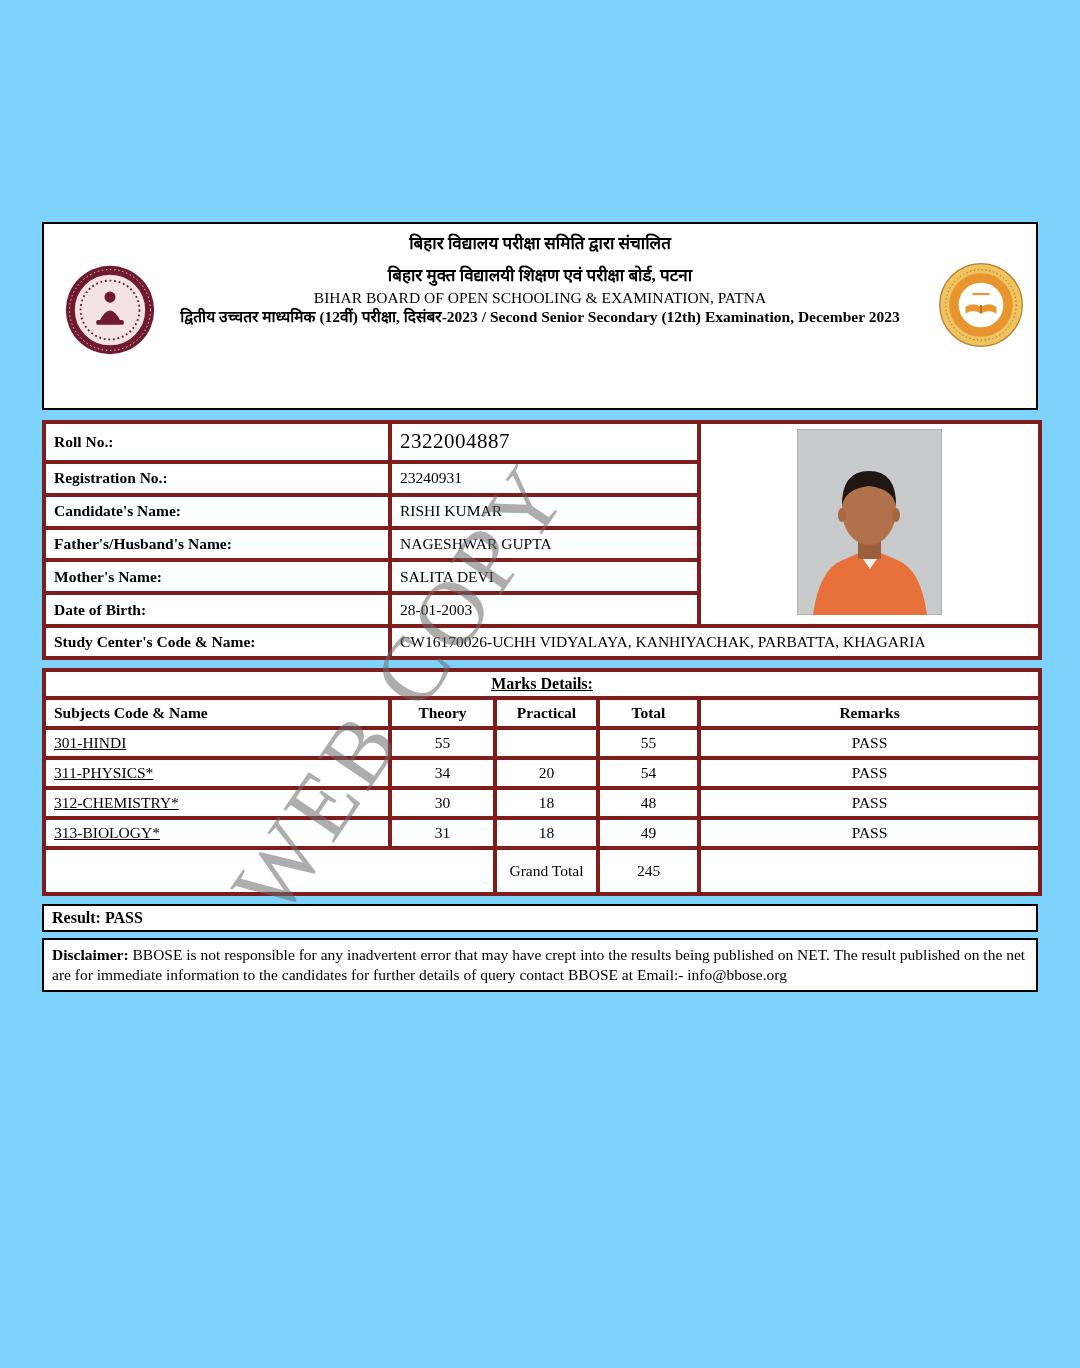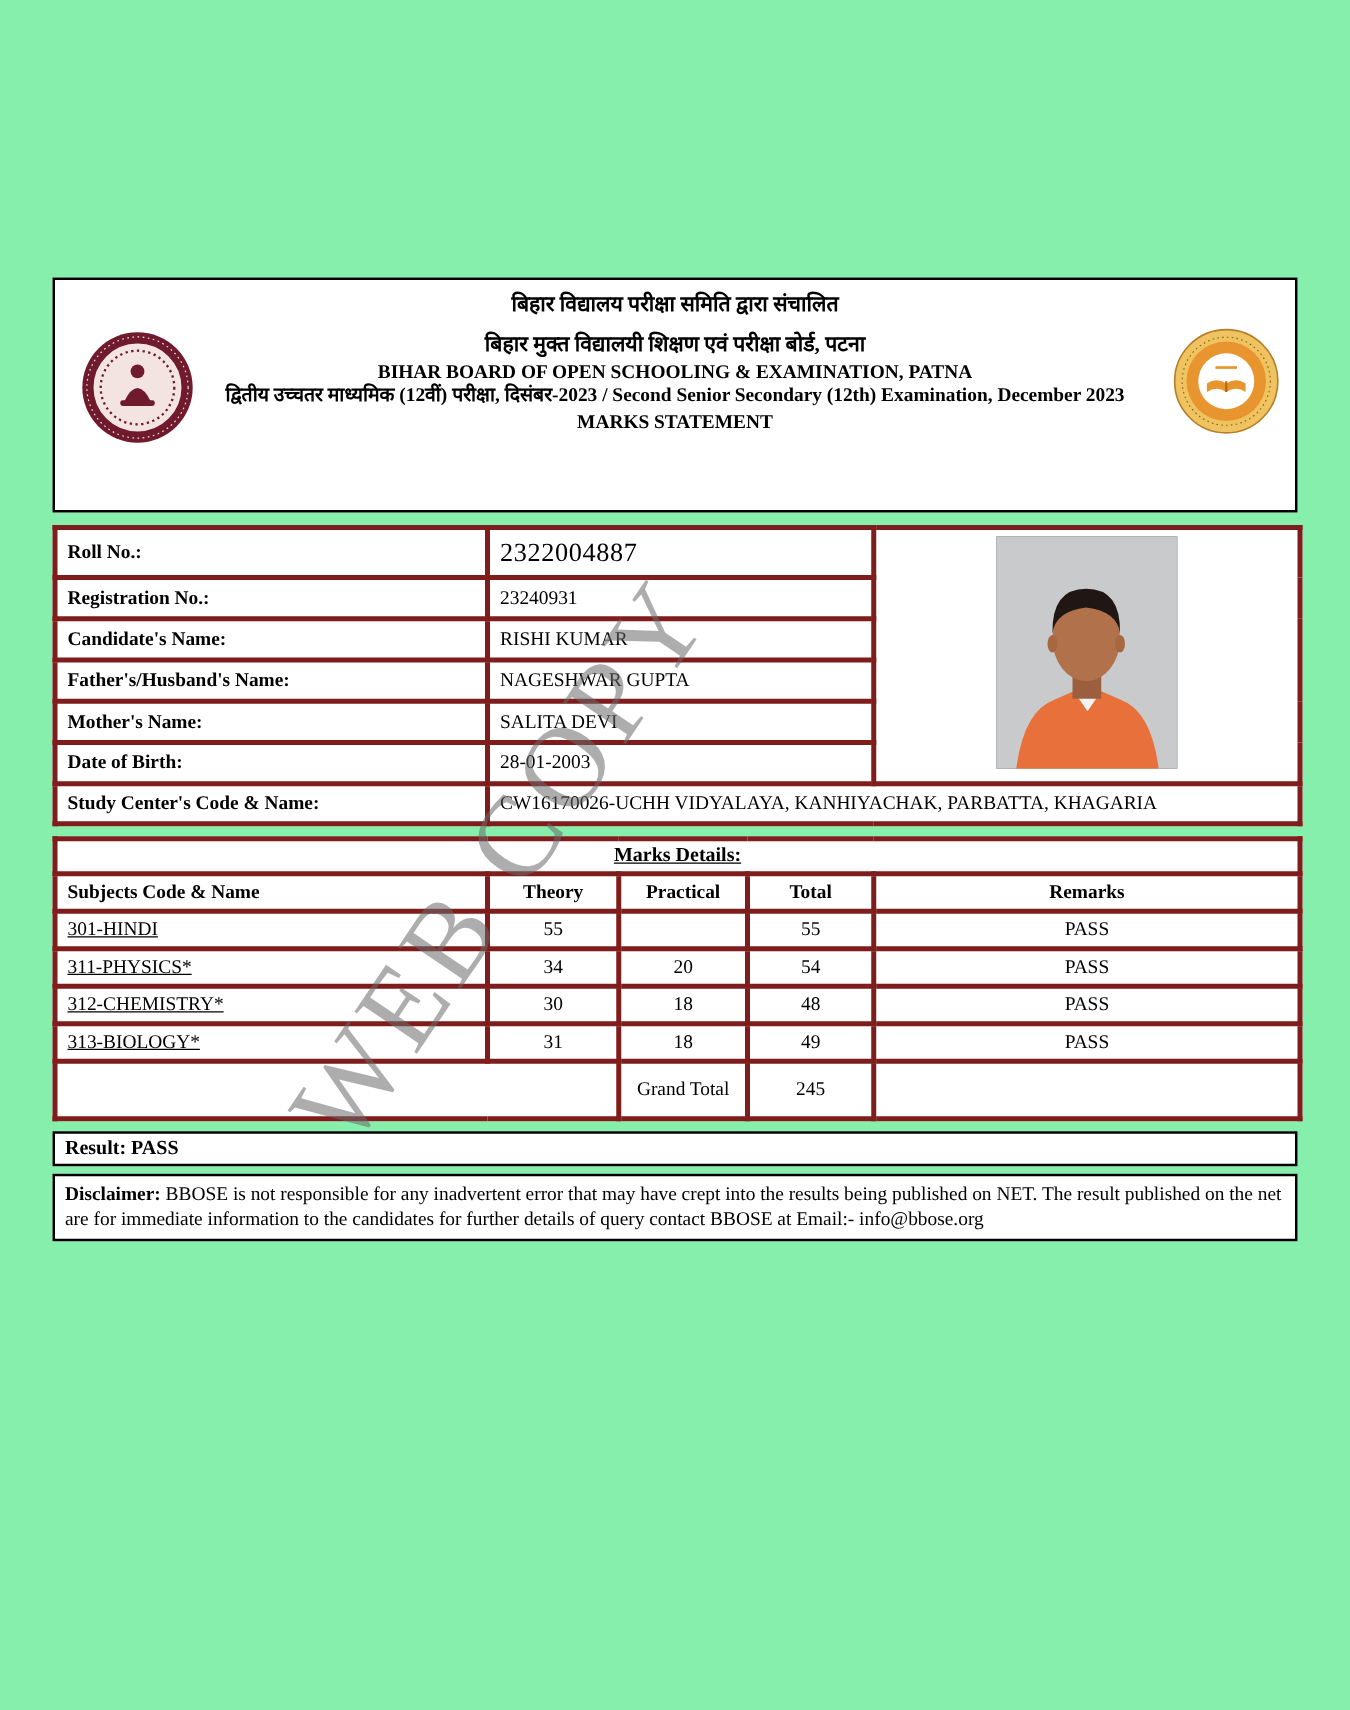--- a/index.html
+++ b/index.html
@@ -4,32 +4,32 @@
 <style>
   * { margin:0; padding:0; box-sizing:border-box; }
   html,body { background:#ffffff; }
   body {
     width:1080px; height:1368px;
     font-family:"Liberation Serif", serif;
     color:#000;
     position:relative;
     overflow:hidden;
   }
-  .page { position:relative; width:1080px; height:1368px; background:#86efac; }
+  .page { position:relative; width:1080px; height:1368px; background:#7dd3fc; }
 
   .doc { position:absolute; left:42px; top:222px; width:996px; }
 
   .box { border:2px solid #000; background:#fff; }
 
   
   .header-box { position:relative; height:188px; margin-bottom:10px; padding-top:9px; }
   .header-text { text-align:center; line-height:1.25; }
   .h-hi1 { font-size:17px; font-weight:bold; margin-bottom:11px; }
   .h-hi2 { font-size:17px; font-weight:bold; margin-bottom:1px; }
-  .h-en  { font-size:15.5px; font-weight:bold; }
+  .h-en  { font-size:15.5px; font-weight:normal; }
   .h-mix { font-size:15.5px; font-weight:bold; }
   .h-ms  { font-size:15.5px; font-weight:bold; margin-top:2px; }
   .logo { position:absolute; }
   .logo-left  { left:20px;  top:40px; width:92px; height:92px; }
   .logo-right { right:12px; top:38px; width:86px; height:86px; }
 
   
   table { border-collapse:collapse; width:996px; table-layout:fixed; background:#fff; }
   td, th { border:4px solid #7f1d1d; font-size:15.5px; vertical-align:middle; }
 
@@ -89,21 +89,20 @@
           <path d="M38 63 Q50 38 62 63 Z" fill="#701b2d"></path>
           <rect x="35" y="61" width="30" height="5" rx="2" fill="#701b2d"></rect>
         </svg>
       </div>
 
       <div class="header-text">
         <div class="h-hi1">बिहार विद्यालय परीक्षा समिति द्वारा संचालित</div>
         <div class="h-hi2">बिहार मुक्त विद्यालयी शिक्षण एवं परीक्षा बोर्ड, पटना</div>
         <div class="h-en">BIHAR BOARD OF OPEN SCHOOLING &amp; EXAMINATION, PATNA</div>
         <div class="h-mix">द्वितीय उच्चतर माध्यमिक (12वीं) परीक्षा, दिसंबर-2023 / Second Senior Secondary (12th) Examination, December 2023</div>
-        <div class="h-ms">MARKS STATEMENT</div>
       </div>
 
       <div class="logo logo-right">
         <svg viewBox="0 0 100 100" width="86" height="86">
           <circle cx="50" cy="50" r="48" fill="#efc35f"></circle>
           <circle cx="50" cy="50" r="48" fill="none" stroke="#b57e2a" stroke-width="1.5"></circle>
           <circle cx="50" cy="50" r="37" fill="#e8952f"></circle>
           <circle cx="50" cy="50" r="41" fill="none" stroke="#8a5a14" stroke-width="1" stroke-dasharray="1.5 3"></circle>
           <circle cx="50" cy="50" r="26" fill="#ffffff"></circle>
           <path d="M32 52 Q41 46 50 52 Q59 46 68 52 L68 60 Q59 54 50 60 Q41 54 32 60 Z" fill="#e8952f"></path>

